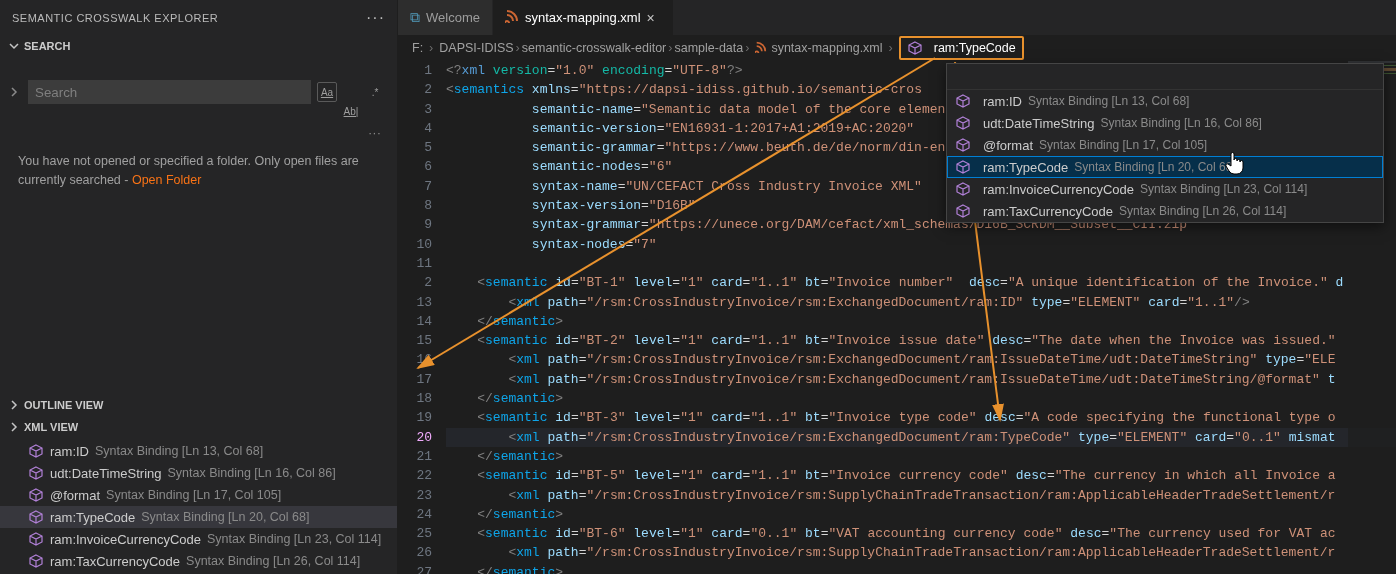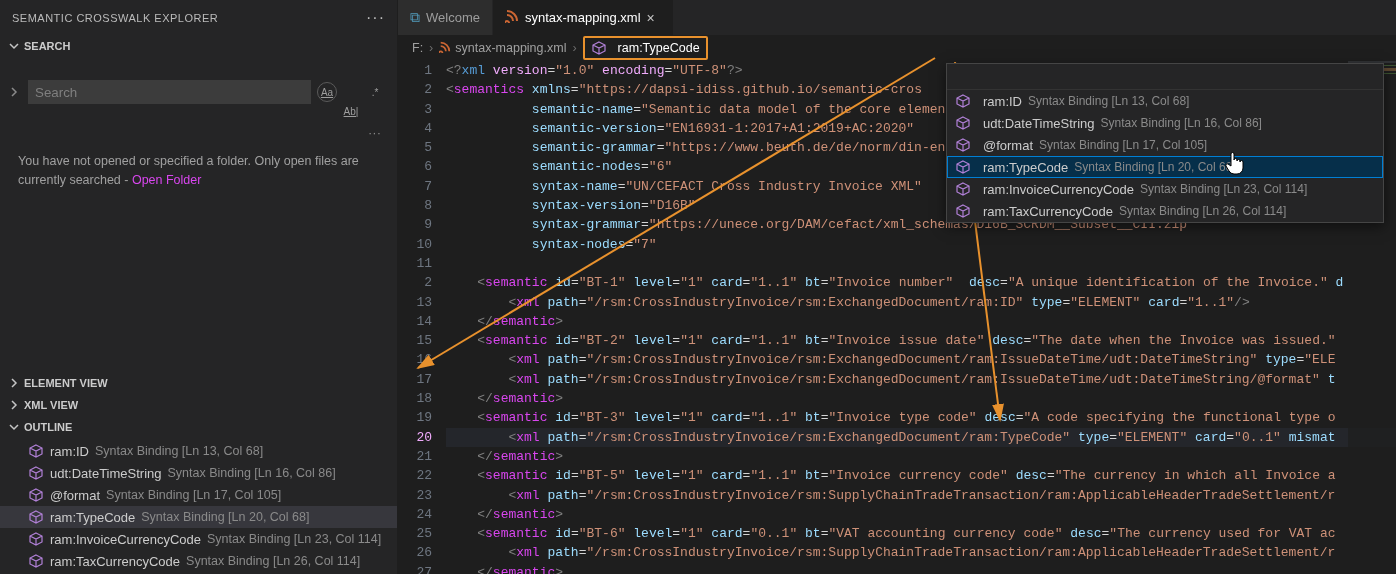--- a/index.html
+++ b/index.html
@@ -75,29 +75,29 @@
   align-items: center;
 }
 .search-icon-box {
   width: 20px; height: 20px;
   display: flex; align-items: center; justify-content: center;
   font-size: 10px;
   color: #9e9e9e;
   border: 1px solid transparent;
   cursor: pointer;
 }
-.search-icon-box.framed { border: 1px solid #5a5a5a; border-radius: 10px; text-decoration: underline; }
+.search-icon-box.framed { border: 1px solid #5a5a5a; border-radius: 2px; text-decoration: underline; }
 .search-row-ellipsis { text-align: right; color: #888; padding-right: 4px; margin-top: 4px; }
 .search-hint {
   padding: 6px 18px 12px 18px;
   font-size: 12.5px;
   color: #a0a0a0;
   line-height: 1.5;
 }
-.search-hint a { color: #d946ef; cursor: pointer; }
+.search-hint a { color: #f97316; cursor: pointer; }
 .outline-list { padding: 2px 0; }
 .outline-item {
   display: flex;
   align-items: center;
   height: 22px;
   padding: 0 6px 0 28px;
   cursor: pointer;
   white-space: nowrap;
 }
 .outline-item.selected { background: #37373d; }
@@ -166,26 +166,26 @@
   text-align: right;
   color: #6e7681;
   padding-right: 14px;
   padding-top: 0;
 }
 .gutter div { height: 19.3px; }
 .gutter .current { color: #f0abfc; }
 .code { flex: 1; white-space: pre; color: #d4d4d4; position: relative; }
 .code-line { height: 19.3px; }
 .code-line.current { background: rgba(40,44,52,0.6); }
-.tag { color: #d946ef; }
+.tag { color: #0ea5e9; }
 .attr { color: #9cdcfe; }
 .str { color: #ce9178; }
 .punc { color: #808080; }
 .pi { color: #569cd6; }
-.pi-attr { color: #f0abfc; }
+.pi-attr { color: #14b8a6; }
 .minimap {
   position: absolute;
   right: 0; top: 0;
   width: 48px;
   height: 100%;
   background: #1e1e1e;
   opacity: 0.7;
 }
 .minimap-inner {
   width: 100%;
@@ -283,37 +283,29 @@
     </div>
 
     <div style="flex:1"></div>
 
     <div class="section-header">
       <span class="chevron">
         <svg width="12" height="12" viewBox="0 0 12 12">
             <path d="M4 2 L8 6 L4 10" fill="none" stroke-width="1.5"></path>
           </svg>
       </span>
-      <span>ELEMENT VIEW</span>
+      <span>OUTLINE VIEW</span>
     </div>
     <div class="section-header">
       <span class="chevron">
         <svg width="12" height="12" viewBox="0 0 12 12">
             <path d="M4 2 L8 6 L4 10" fill="none" stroke-width="1.5"></path>
           </svg>
       </span>
       <span>XML VIEW</span>
-    </div>
-    <div class="section-header">
-      <span class="chevron">
-        <svg width="12" height="12" viewBox="0 0 12 12">
-            <path d="M2 4 L6 8 L10 4" fill="none" stroke-width="1.5"></path>
-          </svg>
-      </span>
-      <span>OUTLINE</span>
     </div>
     <div class="outline-list" id="outline-list">
         <div class="outline-item">
           <span class="cube-icon">
             <svg width="14" height="14" viewBox="0 0 14 14">
               <path d="M7 1 L13 4 L13 10 L7 13 L1 10 L1 4 Z M1 4 L7 7 L13 4 M7 7 L7 13"></path>
             </svg>
           </span>
           <span class="outline-label">ram:ID</span>
           <span class="outline-desc">Syntax Binding [Ln 13, Col 68]</span>
@@ -379,20 +371,21 @@
             </svg>
         </span>
         <span>syntax-mapping.xml</span>
         <span class="tab-close">×</span>
       </div>
     </div>
 
     <div class="breadcrumbs">
       <span class="crumb">F:</span>
       <span class="crumb-sep">›</span>
+      <span id="bc-parts"><span class="crumb">DAPSI-IDISS</span><span class="crumb-sep">›</span><span class="crumb">semantic-crosswalk-editor</span><span class="crumb-sep">›</span><span class="crumb">sample-data</span><span class="crumb-sep">›</span></span>
       <span class="crumb">
         <span class="rss-icon">
           <svg width="12" height="12" viewBox="0 0 14 14">
               <path d="M2 12 a2 2 0 1 0 0.01 0 M2 6 a6 6 0 0 1 6 6 M2 2 a10 10 0 0 1 10 10" stroke="#cc6633" fill="none" stroke-width="2"></path>
             </svg>
         </span>
         <span>syntax-mapping.xml</span>
       </span>
       <span class="crumb-sep">›</span>
       <span class="bc-highlight">

